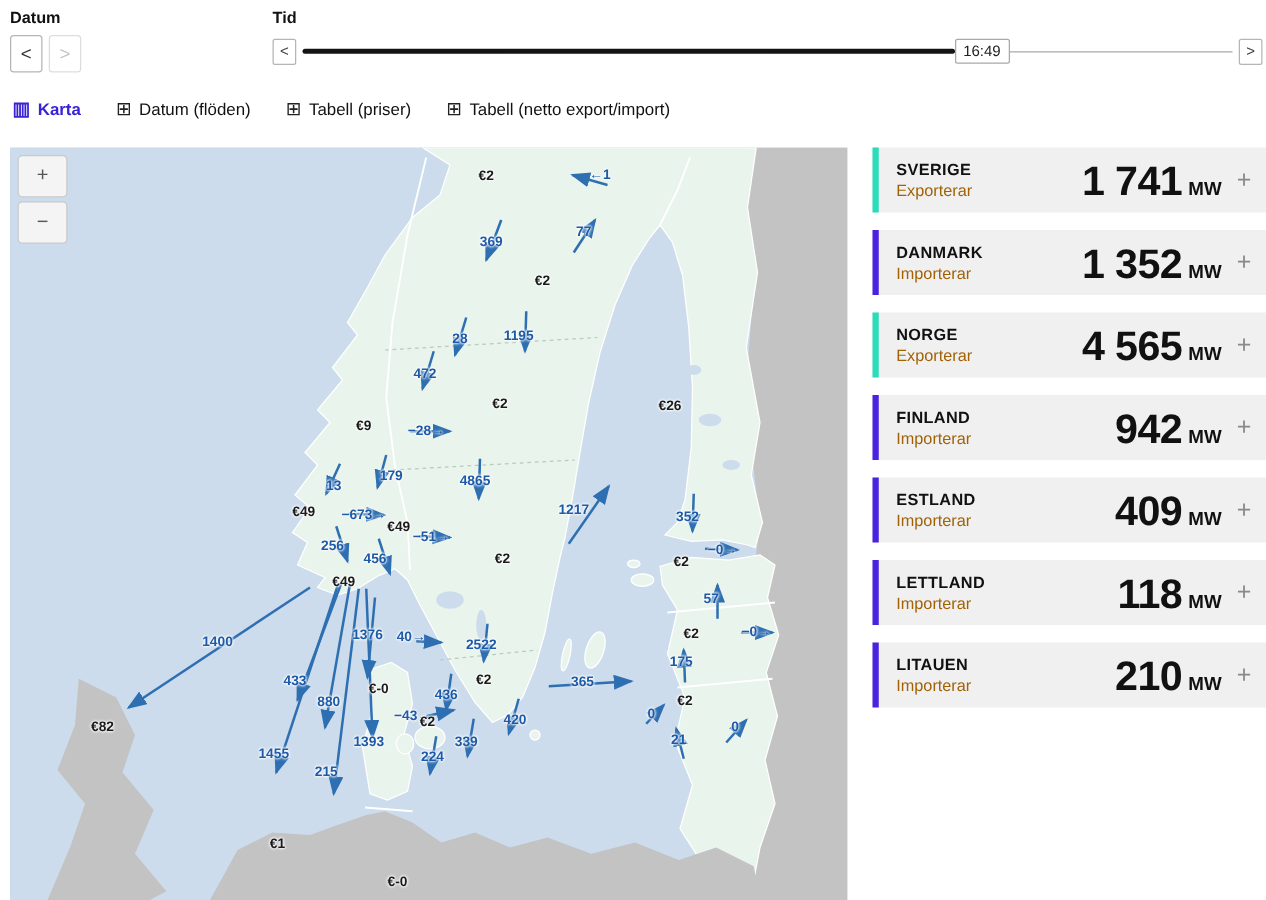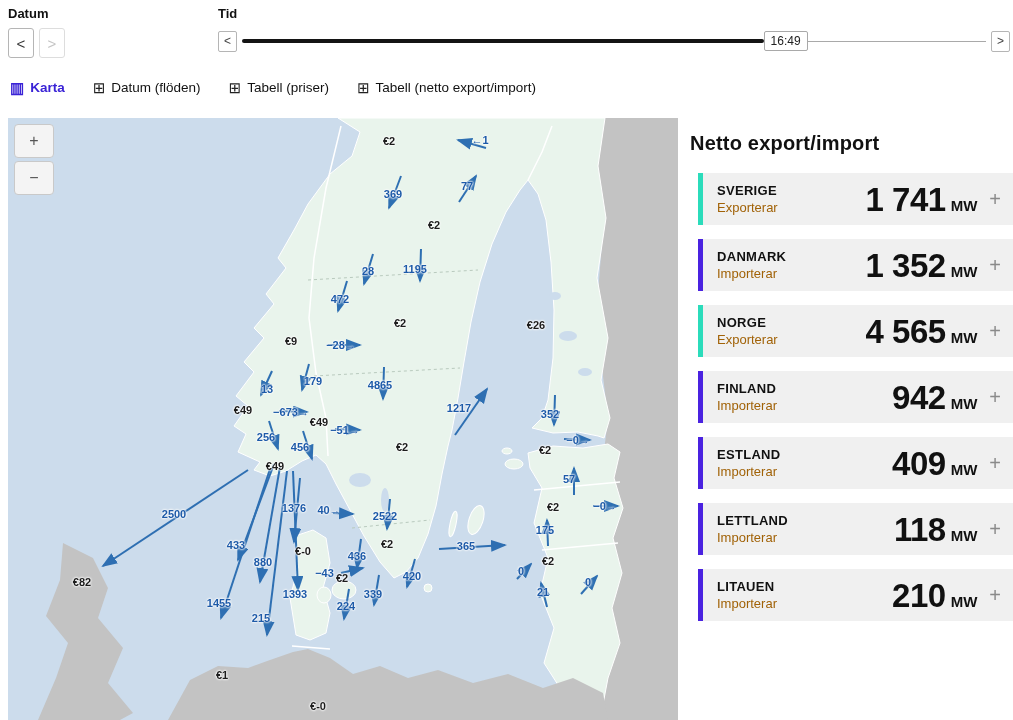--- a/index.html
+++ b/index.html
@@ -238,21 +238,21 @@
       <div class="flow-label" style="left: 542px; top: 296px;">352</div>
 
       <div class="flow-label" style="left: 258px; top: 319px;">256</div>
 
       <div class="flow-label" style="left: 292px; top: 329px;">456</div>
 
       <div class="flow-label" style="left: 570px; top: 322px;">−0→</div>
 
       <div class="flow-label" style="left: 561px; top: 361px;">57</div>
 
-      <div class="flow-label" style="left: 166px; top: 396px;">2500</div>
+      <div class="flow-label" style="left: 166px; top: 396px;">1400</div>
 
       <div class="flow-label" style="left: 286px; top: 390px;">1376</div>
 
       <div class="flow-label" style="left: 321px; top: 392px;">40→</div>
 
       <div class="flow-label" style="left: 377px; top: 398px;">2522</div>
 
       <div class="flow-label" style="left: 597px; top: 388px;">−0→</div>
 
       <div class="flow-label" style="left: 537px; top: 412px;">175</div>
@@ -323,21 +323,20 @@
 
   </div>
 
   <div class="zoom-ctl">
     <button>+</button>
     <button>−</button>
   </div>
 </div>
 
 <aside class="panel">
-  <h2 class="panel-title">Netto export/import</h2>
   <div>
 
       <div class="panel-row" style="border-left-color: rgb(43, 220, 187);">
         <div class="row-left">
           <div class="row-country">SVERIGE</div>
           <div class="row-direction">Exporterar</div>
         </div>
         <div class="row-right">
           <span class="row-value">1 741</span>
           <span class="row-unit">MW</span>

